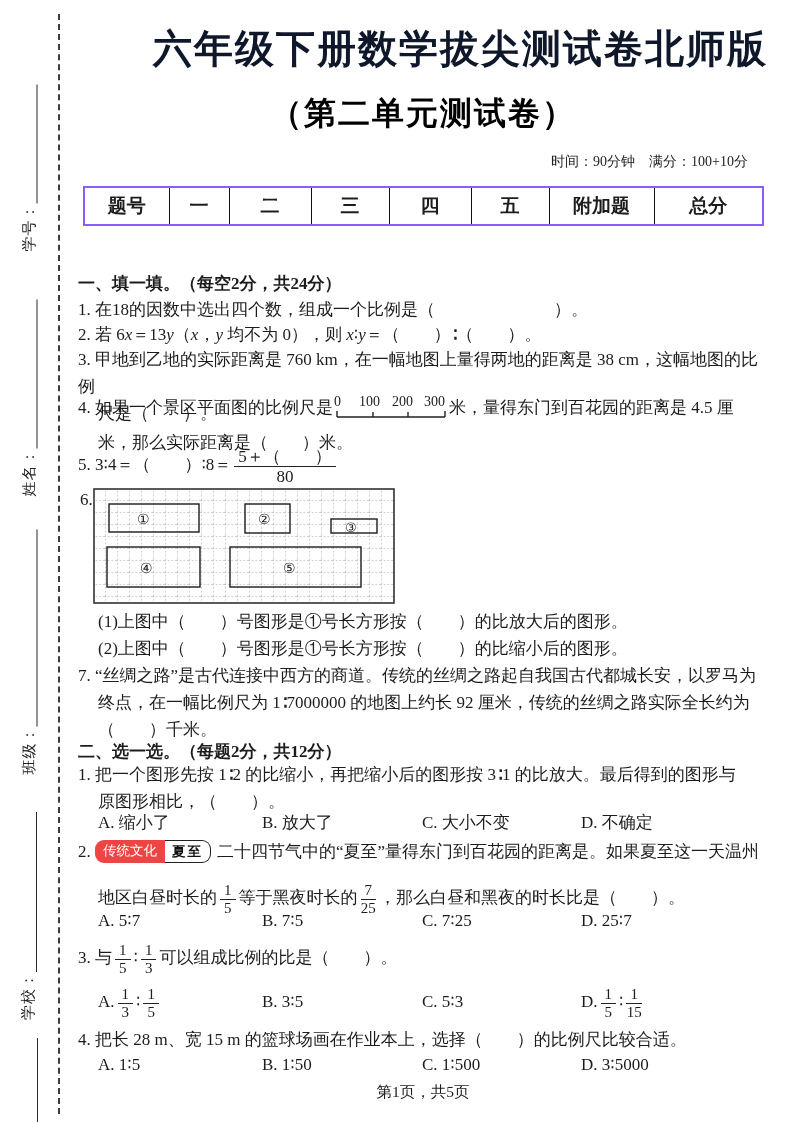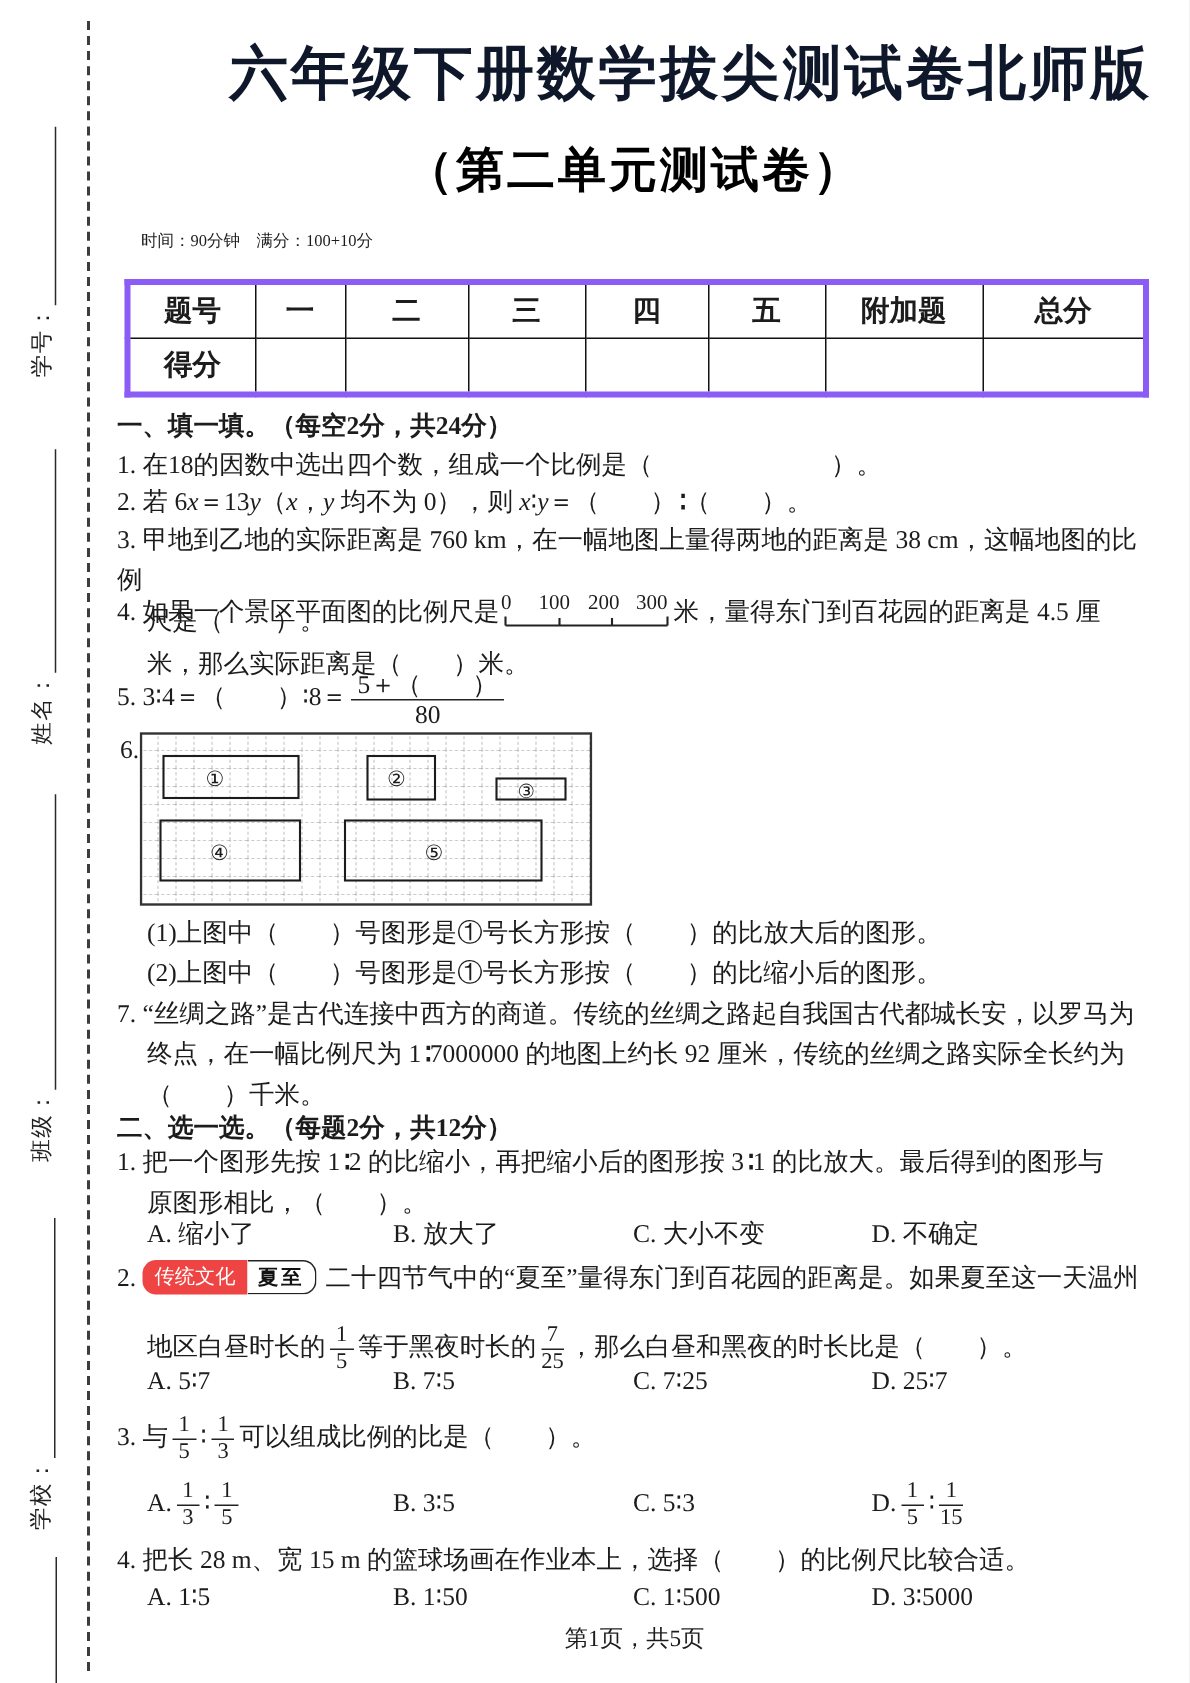--- a/index.html
+++ b/index.html
@@ -16,28 +16,28 @@
     transform:rotate(-90deg); font-size:15px; color:#222; letter-spacing:1px; }
   .seal-unit .seal-label { white-space:nowrap; line-height:24px; }
   .seal-unit .write-line { flex:1; height:18px; border-bottom:1.6px solid #2a2a2a; }
   .seal-tail { position:absolute; left:37px; top:1038px; height:84px; width:0;
     border-left:1.6px solid #2a2a2a; }
   
   .title { position:absolute; left:78px; top:22px; width:690px; text-align:right;
     font-size:39px; font-weight:700; letter-spacing:2px; color:#0f172a; }
   .subtitle { position:absolute; left:78px; top:92px; width:690px; text-align:center;
     font-size:32px; font-weight:700; letter-spacing:2px; color:#000; }
-  .meta { position:absolute; left:94px; top:153px; width:684px; text-align:left;
-    font-size:11px; }
+  .meta { position:absolute; left:64px; top:153px; width:684px; text-align:right;
+    font-size:14px; }
   
   table.score { position:absolute; left:83px; top:186px; border-collapse:collapse;
     table-layout:fixed; }
   table.score td { border:1px solid #111; text-align:center; font-size:19px;
     font-weight:600; height:37px; }
-  table.score { border:4px solid #8b5cf6; }
+  table.score { border:2px solid #8b5cf6; }
   table.score tr:last-child td { height:38px; }
   
   .content { position:absolute; left:78px; top:0; width:695px; font-size:17px; }
   .blk { position:absolute; left:0; width:690px; line-height:27px; }
   .bold { font-weight:700; }
   .ind { padding-left:20px; }
   i { font-style:italic; font-family:"Liberation Serif", serif; }
   
   .opts { position:absolute; left:0; width:690px; display:grid;
     grid-template-columns:164px 160px 159px 1fr; padding-left:20px; line-height:26px; }
@@ -103,30 +103,20 @@
         <tr>
       <td>题号</td>
       <td>一</td>
       <td>二</td>
       <td>三</td>
       <td>四</td>
       <td>五</td>
       <td>附加题</td>
       <td>总分</td>
     </tr>
-    <tr>
-      <td>得分</td>
-      <td></td>
-      <td></td>
-      <td></td>
-      <td></td>
-      <td></td>
-      <td></td>
-      <td></td>
-    </tr>
   </tbody>
     </table>
 
   <div class="content">
 
     <div class="blk bold" style="top:270px;">一、填一填。（每空2分，共24分）</div>
     <div class="blk" style="top:296px;">1. 在18的因数中选出四个数，组成一个比例是（　　　　　　　）。</div>
 
     <div class="blk" style="top:321px;"><span>2. 若 6</span><i>x</i><span>＝13</span><i>y</i><span>（</span><i>x</i><span>，</span><i>y</i><span> 均不为 0），则 </span><i>x</i><span>∶</span><i>y</i><span>＝（　　）∶（　　）。</span></div>
 

